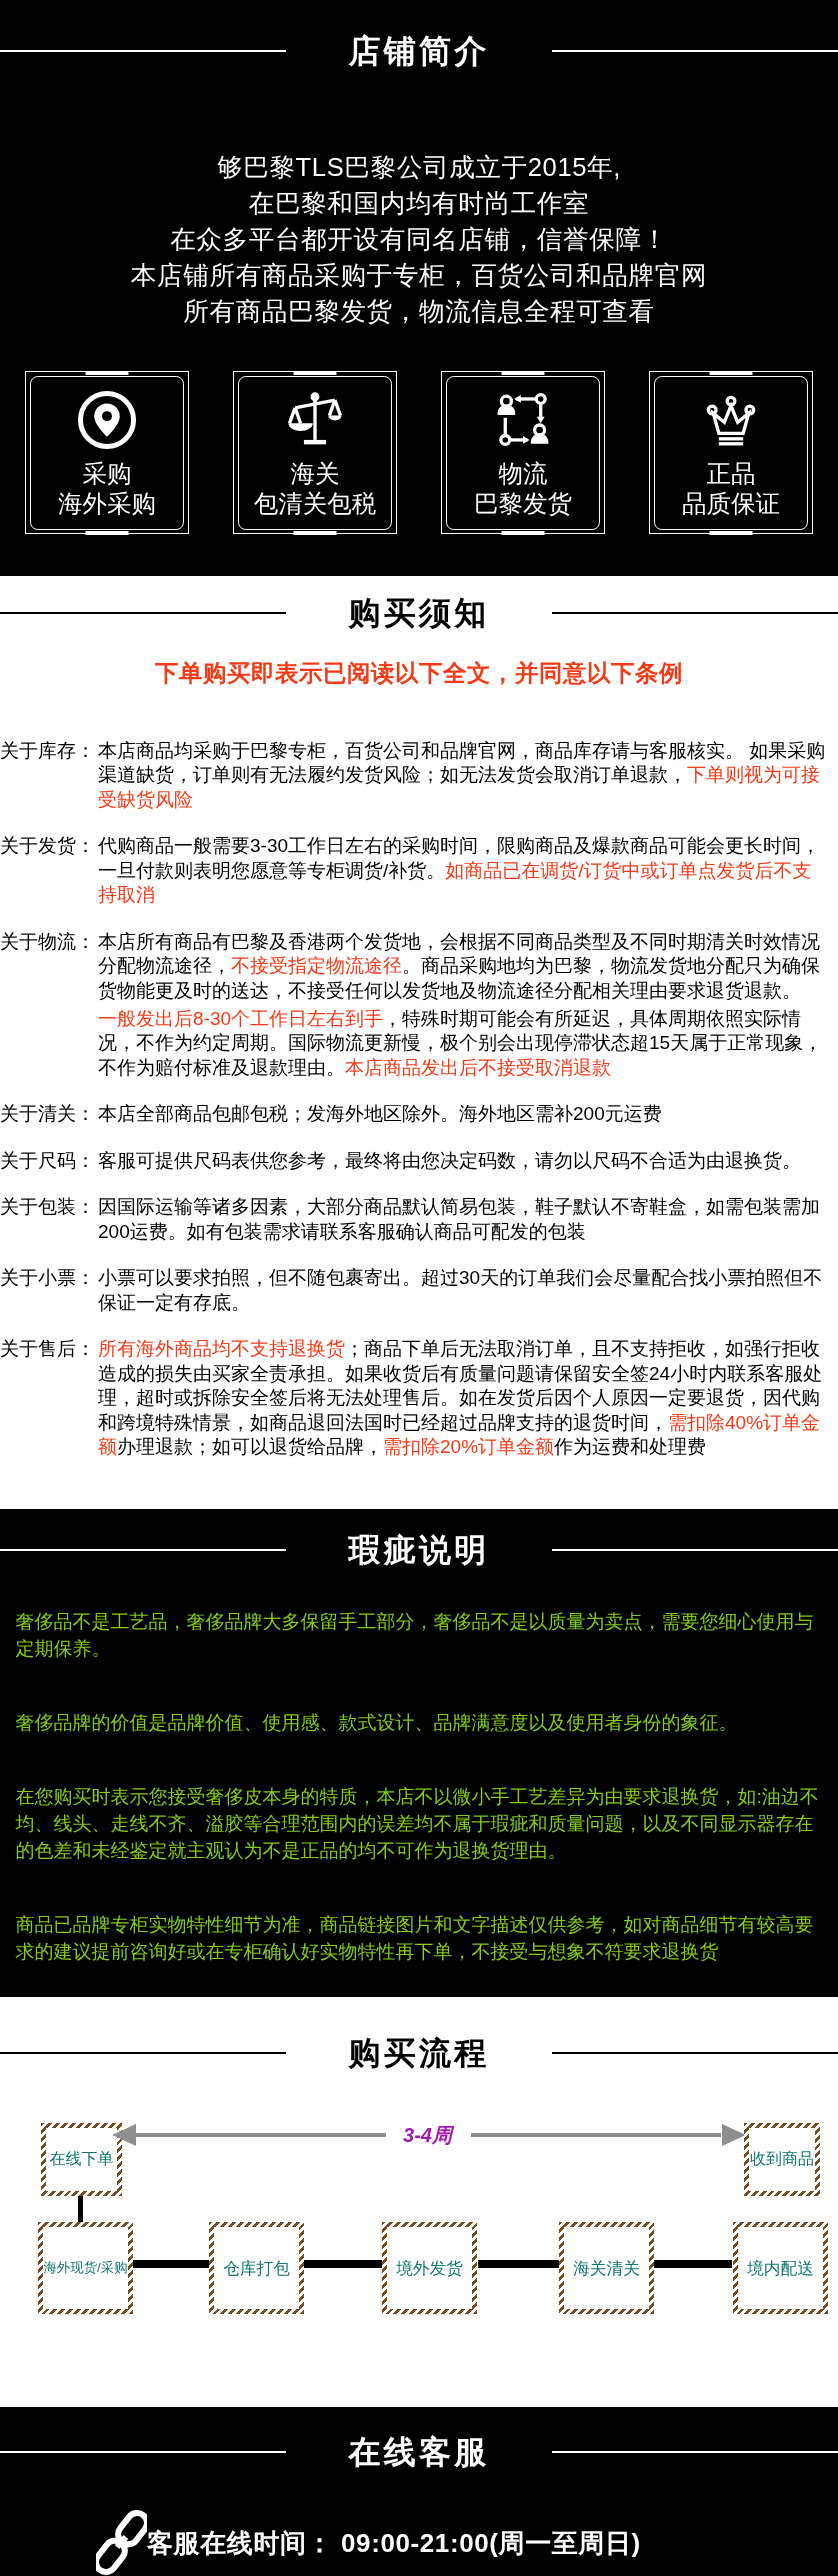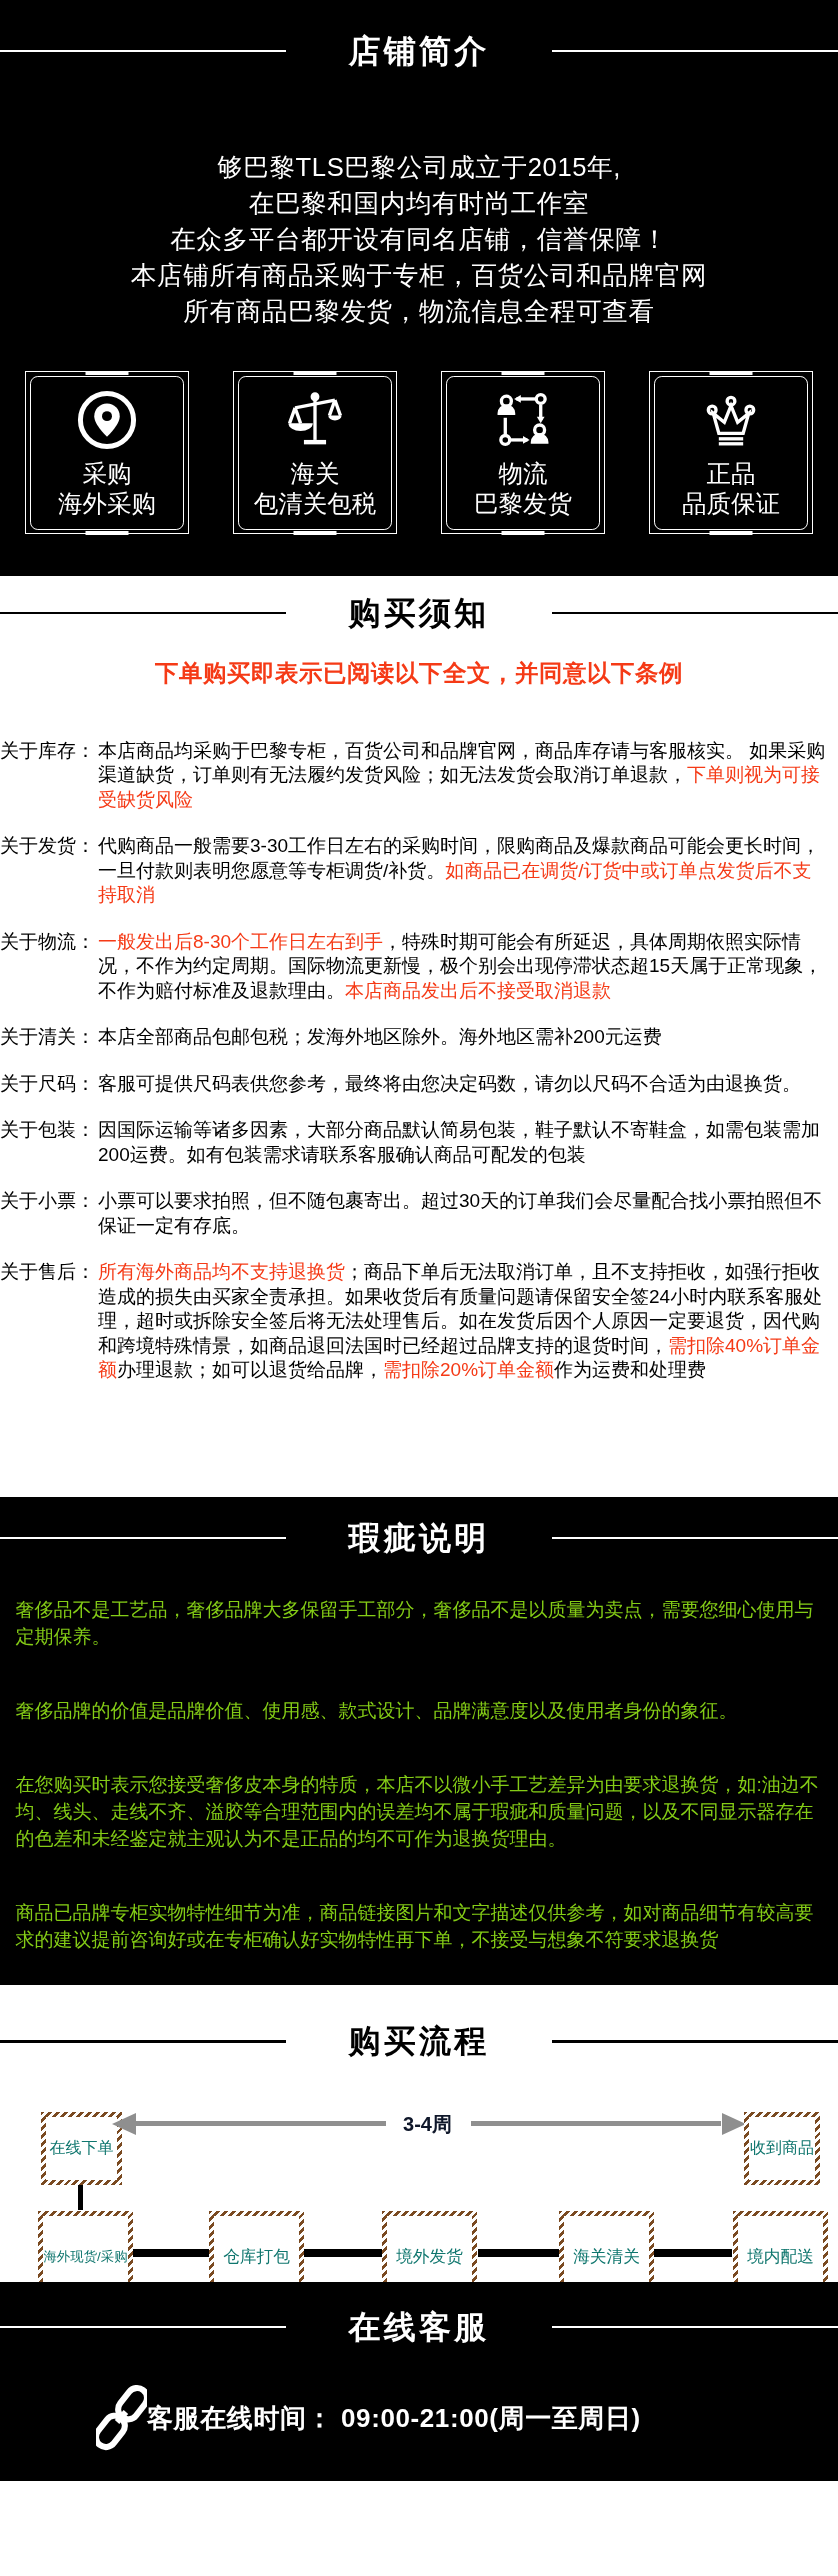--- a/index.html
+++ b/index.html
@@ -63,21 +63,21 @@
   
   #sec-defects{min-height:470px;padding:22px 0 32px 0;}
   .defect-paras{padding:0 15.6px;}
   .defect-paras p{
     margin:0 0 47px 0;font-size:19px;line-height:27px;color:#84cc16;font-weight:400;
   }
   .defect-paras p:first-child{margin-top:39px;}
   .defect-paras p:last-child{margin-bottom:0;}
 
   
-  #sec-process{height:297px;padding-top:37px;}
+  #sec-process{height:410px;padding-top:37px;}
   .flow{position:relative;height:191px;margin-top:51px;}
   .sbox{
     position:absolute;box-sizing:border-box;padding:5px;
     background:repeating-linear-gradient(135deg,var(--stripe) 0 2.8px,#fefefe 2.8px 5.6px);
   }
   .sbox .sbox-in{
     width:100%;height:100%;background:#fff;
     display:flex;align-items:center;justify-content:center;
     text-align:center;font-weight:400;color:#0f766e;white-space:nowrap;
   }
@@ -88,21 +88,21 @@
   .flow-arrow.left .head{
     left:-24.5px;transform:translateY(-50%);
     border-width:11px 24.5px 11px 0;border-color:transparent var(--arrow) transparent transparent;
   }
   .flow-arrow.right .head{
     right:-24.5px;transform:translateY(-50%);
     border-width:11px 0 11px 24.5px;border-color:transparent transparent transparent var(--arrow);
   }
   .flow-duration{
     position:absolute;left:384px;width:87px;top:-1.1px;text-align:center;
-    font-size:20px;font-weight:600;color:#0f172a;
+    font-size:20px;font-weight:600;color:#a21caf;font-style:italic;
   }
   .vconn{position:absolute;left:78px;top:73px;width:5px;height:25.6px;background:#000;}
   .hconn{position:absolute;top:137px;height:7.8px;background:#000;}
 
   
   #sec-footer{height:199px;padding-top:25.6px;}
   .service-row{display:flex;align-items:center;margin:36px 0 0 96px;}
   .service-text{font-size:26px;font-weight:700;letter-spacing:0.6px;}
 </style>
 </head>
@@ -233,20 +233,21 @@
       </div>
       <div class="nitem">
         <div class="nlabel">关于发货：</div>
         <div class="nbody">
           <p><span>代购商品一般需要3-30工作日左右的采购时间，限购商品及爆款商品可能会更长时间，一旦付款则表明您愿意等专柜调货/补货。</span><span class="red">如商品已在调货/订货中或订单点发货后不支持取消</span></p>
         </div>
       </div>
       <div class="nitem">
         <div class="nlabel">关于物流：</div>
         <div class="nbody">
+          <p><span>本店所有商品有巴黎及香港两个发货地，会根据不同商品类型及不同时期清关时效情况分配物流途径，</span><span class="red">不接受指定物流途径</span><span>。商品采购地均为巴黎，物流发货地分配只为确保货物能更及时的送达，不接受任何以发货地及物流途径分配相关理由要求退货退款。</span></p>
           <p><span class="red">一般发出后8-30个工作日左右到手</span><span>，特殊时期可能会有所延迟，具体周期依照实际情况，不作为约定周期。国际物流更新慢，极个别会出现停滞状态超15天属于正常现象，不作为赔付标准及退款理由。</span><span class="red">本店商品发出后不接受取消退款</span></p>
         </div>
       </div>
       <div class="nitem">
         <div class="nlabel">关于清关：</div>
         <div class="nbody">
           <p><span>本店全部商品包邮包税；发海外地区除外。海外地区需补200元运费</span></p>
         </div>
       </div>
       <div class="nitem">

